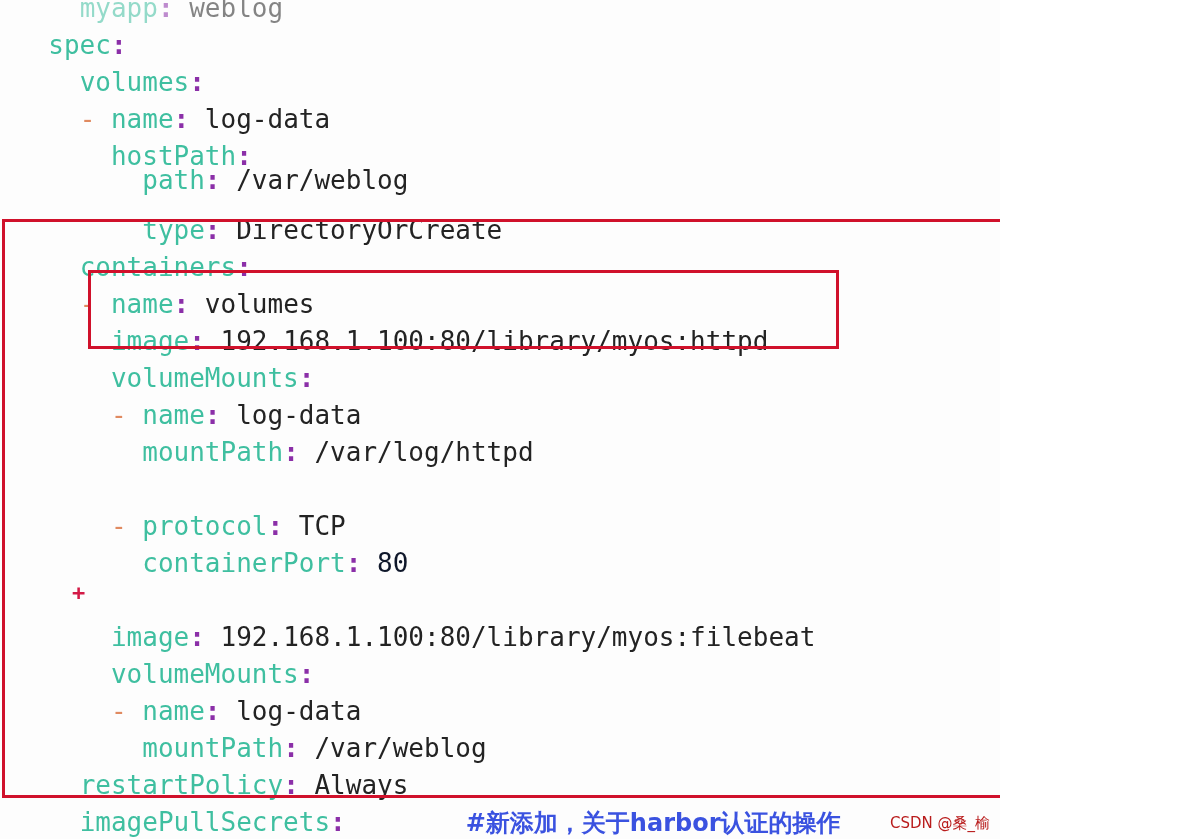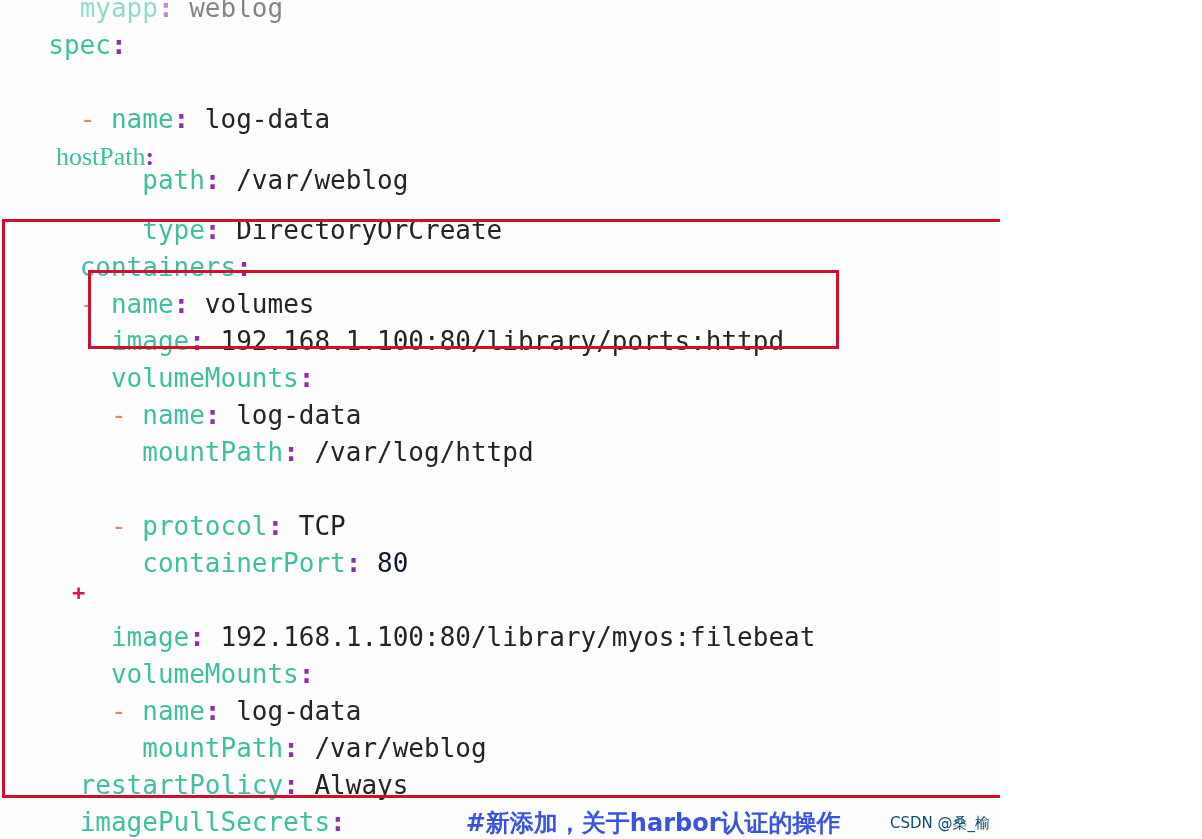--- a/index.html
+++ b/index.html
@@ -59,39 +59,40 @@
     pointer-events: none;
   }
 
   
   #watermark {
     position: absolute;
     right: 10px;
     bottom: 6px;
     font-family: "DejaVu Sans", "Liberation Sans", sans-serif;
     font-size: 15px;
-    color: #0c4a6e;
+    color: #b91c1c;
     white-space: pre;
   }
 </style>
 </head>
 <body>
 
 <div id="screen">
 
   <div id="code">
       <div class="line" style="top: -10px; left: 17px; opacity: 0.55;"><span>    </span><span class="tok-key">myapp</span><span class="tok-colon">:</span><span class="tok-val"> weblog</span></div>
       <div class="line" style="top: 27px; left: 17px;"><span>  </span><span class="tok-key">spec</span><span class="tok-colon">:</span></div>
+      <div class="line" style="top: 64px; left: 17px;"><span>    </span><span class="tok-key">volumes</span><span class="tok-colon">:</span></div>
       <div class="line" style="top: 101px; left: 17px;"><span>    </span><span class="tok-dash">- </span><span class="tok-key">name</span><span class="tok-colon">:</span><span class="tok-val"> log-data</span></div>
-      <div class="line" style="top: 138px; left: 17px; font-family: Liberation Serif, serif;"><span>      </span><span class="tok-key">hostPath</span><span class="tok-colon">:</span></div>
+      <div class="line" style="top: 138px; left: 17px;"><span>      </span><span class="tok-key">hostPath</span><span class="tok-colon">:</span></div>
       <div class="line" style="top: 162px; left: 17px;"><span>        </span><span class="tok-key">path</span><span class="tok-colon">:</span><span class="tok-val"> /var/weblog</span></div>
       <div class="line" style="top: 212px; left: 17px;"><span>        </span><span class="tok-key">type</span><span class="tok-colon">:</span><span class="tok-val"> DirectoryOrCreate</span></div>
       <div class="line" style="top: 249px; left: 17px;"><span>    </span><span class="tok-key">containers</span><span class="tok-colon">:</span></div>
       <div class="line" style="top: 286px; left: 17px;"><span>    </span><span class="tok-dash">- </span><span class="tok-key">name</span><span class="tok-colon">:</span><span class="tok-val"> volumes</span></div>
-      <div class="line" style="top: 323px; left: 17px;"><span>      </span><span class="tok-key">image</span><span class="tok-colon">:</span><span class="tok-val"> 192.168.1.100:80/library/ports:httpd</span></div>
+      <div class="line" style="top: 323px; left: 17px;"><span>      </span><span class="tok-key">image</span><span class="tok-colon">:</span><span class="tok-val"> 192.168.1.100:80/library/myos:httpd</span></div>
       <div class="line" style="top: 360px; left: 17px;"><span>      </span><span class="tok-key">volumeMounts</span><span class="tok-colon">:</span></div>
       <div class="line" style="top: 397px; left: 17px;"><span>      </span><span class="tok-dash">- </span><span class="tok-key">name</span><span class="tok-colon">:</span><span class="tok-val"> log-data</span></div>
       <div class="line" style="top: 434px; left: 17px;"><span>        </span><span class="tok-key">mountPath</span><span class="tok-colon">:</span><span class="tok-val"> /var/log/httpd</span></div>
       <div class="line" style="top: 508px; left: 17px;"><span>      </span><span class="tok-dash">- </span><span class="tok-key">protocol</span><span class="tok-colon">:</span><span class="tok-val"> TCP</span></div>
       <div class="line" style="top: 545px; left: 17px;"><span>        </span><span class="tok-key">containerPort</span><span class="tok-colon">:</span><span class="tok-num"> 80</span></div>
       <div class="gutter-mark" style="top: 574px; left: 72px;">+</div>
       <div class="line" style="top: 619px; left: 17px;"><span>      </span><span class="tok-key">image</span><span class="tok-colon">:</span><span class="tok-val"> 192.168.1.100:80/library/myos:filebeat</span></div>
       <div class="line" style="top: 656px; left: 17px;"><span>      </span><span class="tok-key">volumeMounts</span><span class="tok-colon">:</span></div>
       <div class="line" style="top: 693px; left: 17px;"><span>      </span><span class="tok-dash">- </span><span class="tok-key">name</span><span class="tok-colon">:</span><span class="tok-val"> log-data</span></div>
       <div class="line" style="top: 730px; left: 17px;"><span>        </span><span class="tok-key">mountPath</span><span class="tok-colon">:</span><span class="tok-val"> /var/weblog</span></div>

